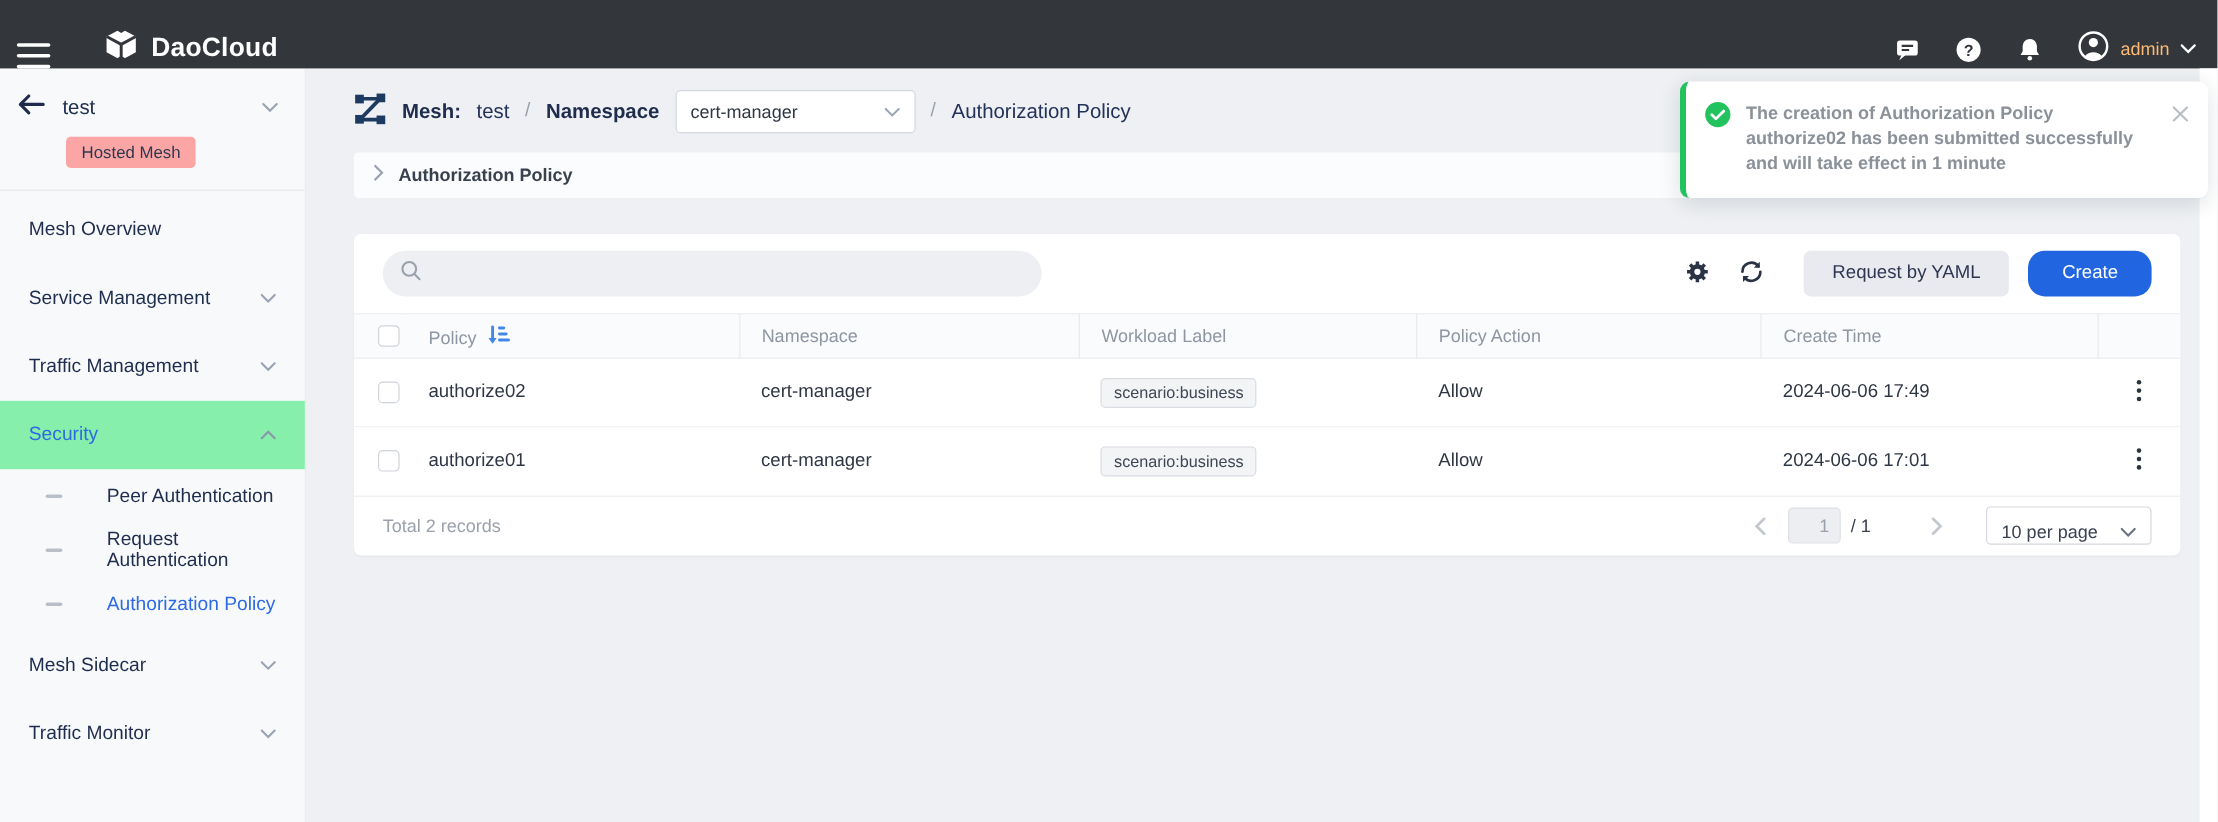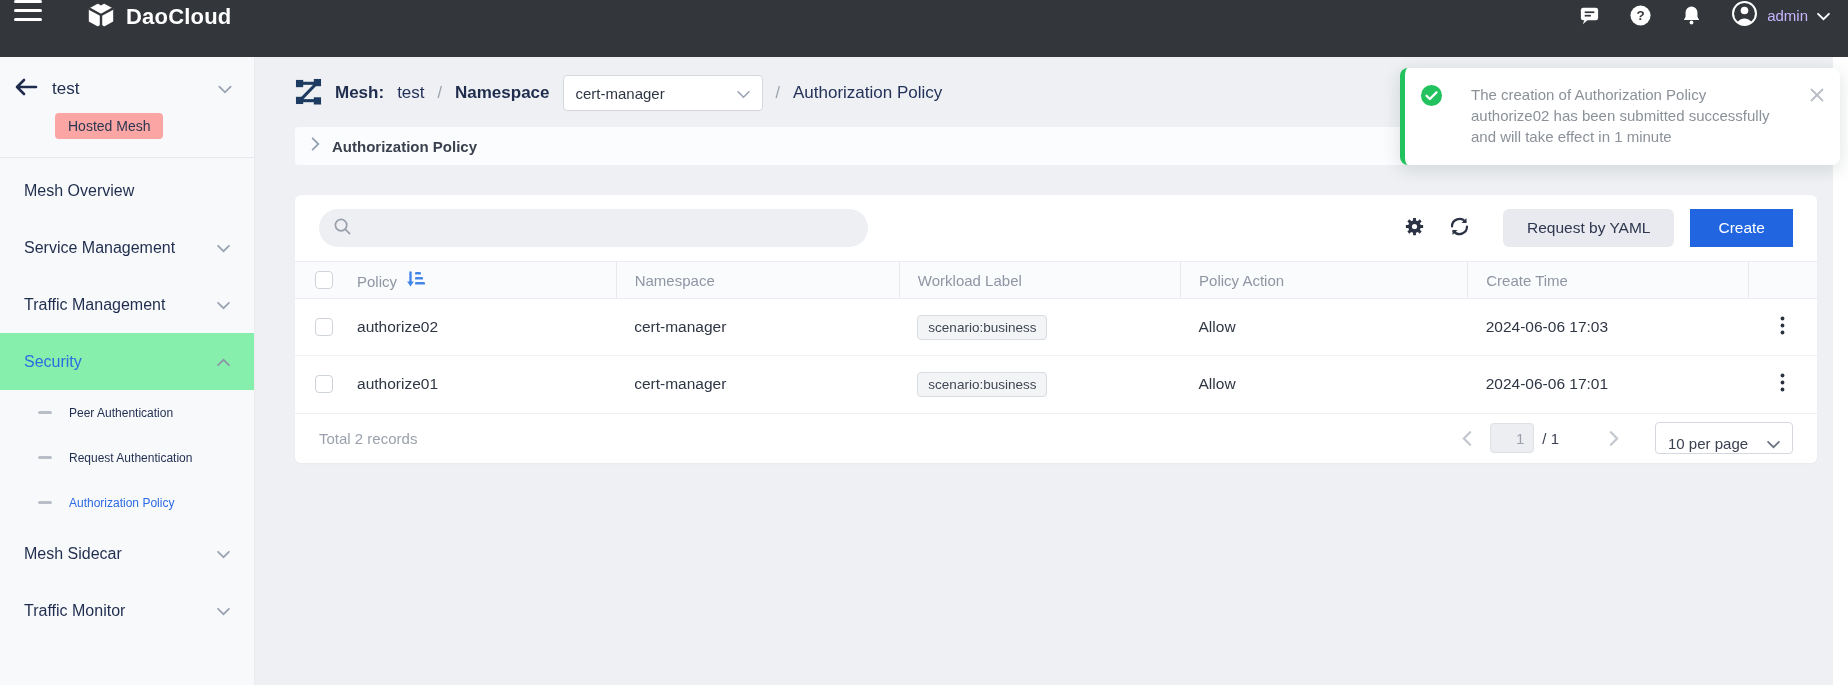--- a/index.html
+++ b/index.html
@@ -1,47 +1,47 @@
 <!DOCTYPE html>
 <html><head>
 <meta charset="utf-8">
 <style>
   * { margin:0; padding:0; box-sizing:border-box; }
   html,body { width:1848px; height:685px; }
   body { font-family:"Liberation Sans", sans-serif; background:#eef0f3; overflow:hidden; }
   .screen { position:relative; width:1848px; height:685px; }
 
   
-  .topbar { height:57px; background:#33363b; display:flex; align-items:flex-start; padding:0 18px 0 14px; position:relative; z-index:5; }
+  .topbar { height:57px; background:#33363b; display:flex; align-items:flex-end; padding:0 18px 0 14px; position:relative; z-index:5; }
   .hamburger { width:28px; display:flex; flex-direction:column; gap:6px; cursor:pointer; }
   .hamburger span { height:3px; background:#fff; border-radius:2px; }
   .brand { display:flex; align-items:center; gap:10px; margin-left:44px; }
   .brand-name { color:#fff; font-size:22px; font-weight:700; letter-spacing:.2px; }
   .topbar-right { margin-left:auto; display:flex; align-items:center; gap:28px; }
   .tb-icon { display:flex; align-items:center; cursor:pointer; }
   .user { display:flex; align-items:center; gap:9px; cursor:pointer; }
-  .user-name { color:#c4b5fd; font-size:15px; }
+  .user-name { color:#fdba74; font-size:15px; }
 
   
   .body-row { display:flex; height:628px; }
   .sidebar { width:255px; background:#f8f9fb; border-right:1px solid #e9ebef; padding-top:20px; flex-shrink:0; }
   .main { flex:1; position:relative; padding:0 31px 0 40px; }
 
   
   .side-head { display:flex; align-items:center; padding:0 22px 0 14px; gap:14px; }
   .side-head .mesh-name { font-size:17px; color:#20304f; font-weight:500; flex:1; }
   .badge { display:inline-block; margin:12px 0 0 55px; background:#fca5a5; color:#2c3850; font-size:14px; padding:5px 13px; border-radius:4px; }
   .side-divider { border-top:1px solid #e7e9ed; margin:18px 0 4px 0; }
   .side-item { height:57px; display:flex; align-items:center; padding:0 24px; cursor:pointer; }
   .side-item .lbl { font-size:16px; color:#1f2d4e; flex:1; }
   .side-item.active { background:#86efac;gap:16px; }
   .side-item.active .lbl { color:#2e6ae0; }
   .sub-item { height:45px; display:flex; align-items:center; padding:0 24px 0 38px; cursor:pointer; }
   .sub-item .dash { width:14px; height:3px; background:#b9bfc9; border-radius:2px; margin-right:17px; flex-shrink:0; }
-  .sub-item .lbl { font-size:12px; color:#1f2d4e; }
+  .sub-item .lbl { font-size:16px; color:#1f2d4e;margin-left:20px; }
   .sub-item.active .lbl { color:#2d6ae3; }
 
   
   .breadcrumb { margin-top:14px; height:44px; display:flex; align-items:center; gap:13px; }
   .bc-bold { font-size:17px; font-weight:700; color:#1f2c4d; }
   .bc-val { font-size:17px; color:#24325a; }
   .bc-sep { font-size:16px; color:#98a0ac; }
   .ns-select { width:200px; height:36px; background:#fff; border:1px solid #d4d7dd; border-radius:4px; display:flex; align-items:center; justify-content:space-between; padding:0 12px; cursor:pointer; }
   .ns-select span { font-size:15px; color:#2f3644; }
   .bc-page { font-size:17px; font-weight:500; color:#24325a; }
@@ -52,21 +52,21 @@
 
   
   .card { margin-top:30px; background:#fff; border-radius:6px; overflow:hidden; box-shadow:0 1px 2px rgba(20,30,60,.03); }
   .toolbar { display:flex; align-items:center; padding:14px 24px; }
   .search { width:549px; height:38px; background:#edeff3; border-radius:19px; display:flex; align-items:center; padding:0 14px; gap:8px; }
   .search input { border:none; outline:none; background:transparent; flex:1; font-size:15px; color:#2f3644; font-family:inherit; }
   .toolbar-right { margin-left:auto; display:flex; align-items:center; }
   .icon-btn { background:none; border:none; cursor:pointer; display:flex; align-items:center; padding:4px; }
   .icon-btn + .icon-btn { margin-left:14px; }
   .btn-yaml { margin-left:28px; height:38px; padding:0 24px; background:#e8eaef; color:#2e3650; border:none; border-radius:6px; font-size:15.5px; font-family:inherit; cursor:pointer; }
-  .btn-create { margin-left:16px; height:38px; padding:0 28px; background:#2166e0; color:#fff; border:none; border-radius:0; font-size:15.5px; font-family:inherit; cursor:pointer; }
+  .btn-create { margin-left:16px; height:38px; padding:0 28px; background:#2166e0; color:#fff; border:none; border-radius:14px; font-size:15.5px; font-family:inherit; cursor:pointer; }
 
   
   table { width:100%; border-collapse:collapse; table-layout:fixed; }
   thead th { height:37px; background:#fafbfd; border-top:1px solid #ebedf1; border-bottom:1px solid #ebedf1; text-align:left; padding:0 0 0 18px; font-size:15px; font-weight:400; color:#8f96a3; }
   thead th.divider { border-right:1px solid #e8eaee; }
   th.th-check, td.td-check { width:44px; padding-left:20px; }
   th.th-actions, td.td-actions { width:68px; padding-left:0; text-align:center; }
   .th-inner { display:flex; align-items:flex-end; gap:9px; }
   tbody td { height:57px; padding:0 0 0 18px; font-size:15.5px; color:#2f3644; border-bottom:1px solid #f1f2f5; }
   tbody tr:last-child td { border-bottom:none; }
@@ -79,21 +79,21 @@
   .total { font-size:15px; color:#9ba1ac; }
   .pager { margin-left:auto; display:flex; align-items:center; }
   .pg-arrow { background:none; border:none; cursor:pointer; display:flex; align-items:center; padding:4px; }
   .pg-input { width:44px; height:30px; background:#eceef2; border:1px solid #dde0e5; border-radius:4px; text-align:right; padding:0 9px; font-size:15px; color:#9aa1ac; margin:0 8px 0 14px; font-family:inherit; outline:none; }
   .pg-total { font-size:15px; color:#3a4150; }
   .pg-next { margin-left:46px; }
   .size-select { margin-left:32px; width:138px; height:32px; border:1px solid #d5d8de; border-radius:4px; background:#fff; display:flex; align-items:center; justify-content:space-between; padding:0 12px; cursor:pointer; }
   .size-select span { font-size:15px; color:#3a4150;margin-top:10px; }
 
   
-  .toast { position:absolute; top:68px; right:8px; width:440px; background:#fff; border-radius:8px; border-left:5px solid #22c35e; box-shadow:0 4px 18px rgba(30,40,60,.14); padding:16px 14px 18px 15px; display:flex; align-items:flex-start; gap:28px; z-index:20; }
+  .toast { position:absolute; top:68px; right:8px; width:440px; background:#fff; border-radius:8px; border-left:5px solid #22c35e; box-shadow:0 4px 18px rgba(30,40,60,.14); padding:16px 14px 18px 15px; display:flex; align-items:flex-start; gap:12px; z-index:20;font-weight:bold; }
   .toast p { flex:1; font-size:15px; line-height:21px; color:#8b9199; }
   .toast .close { background:none; border:none; cursor:pointer; padding:2px; margin-top:2px; }
 
   .scrollbar { position:absolute; right:0; top:57px; width:15px; height:628px; background:#fff; z-index:6; }
 </style>
 </head>
 <body>
 
 <div class="screen">
 
@@ -349,21 +349,21 @@
           </thead>
           <tbody>
             <tr>
               <td class="td-check">
                   <div class="cb"></div>
                 </td>
               <td>authorize02</td>
               <td>cert-manager</td>
               <td><span class="tag">scenario:business</span></td>
               <td>Allow</td>
-              <td>2024-06-06 17:03</td>
+              <td>2024-06-06 17:49</td>
               <td class="td-actions">
                 <button class="kebab">
                   <svg width="5" height="19" viewBox="0 0 5 19">
                       <circle cx="2.5" cy="2.5" r="1.9" fill="#2b3340"></circle>
                       <circle cx="2.5" cy="9.5" r="1.9" fill="#2b3340"></circle>
                       <circle cx="2.5" cy="16.5" r="1.9" fill="#2b3340"></circle>
                     </svg>
                 </button>
               </td>
             </tr>

